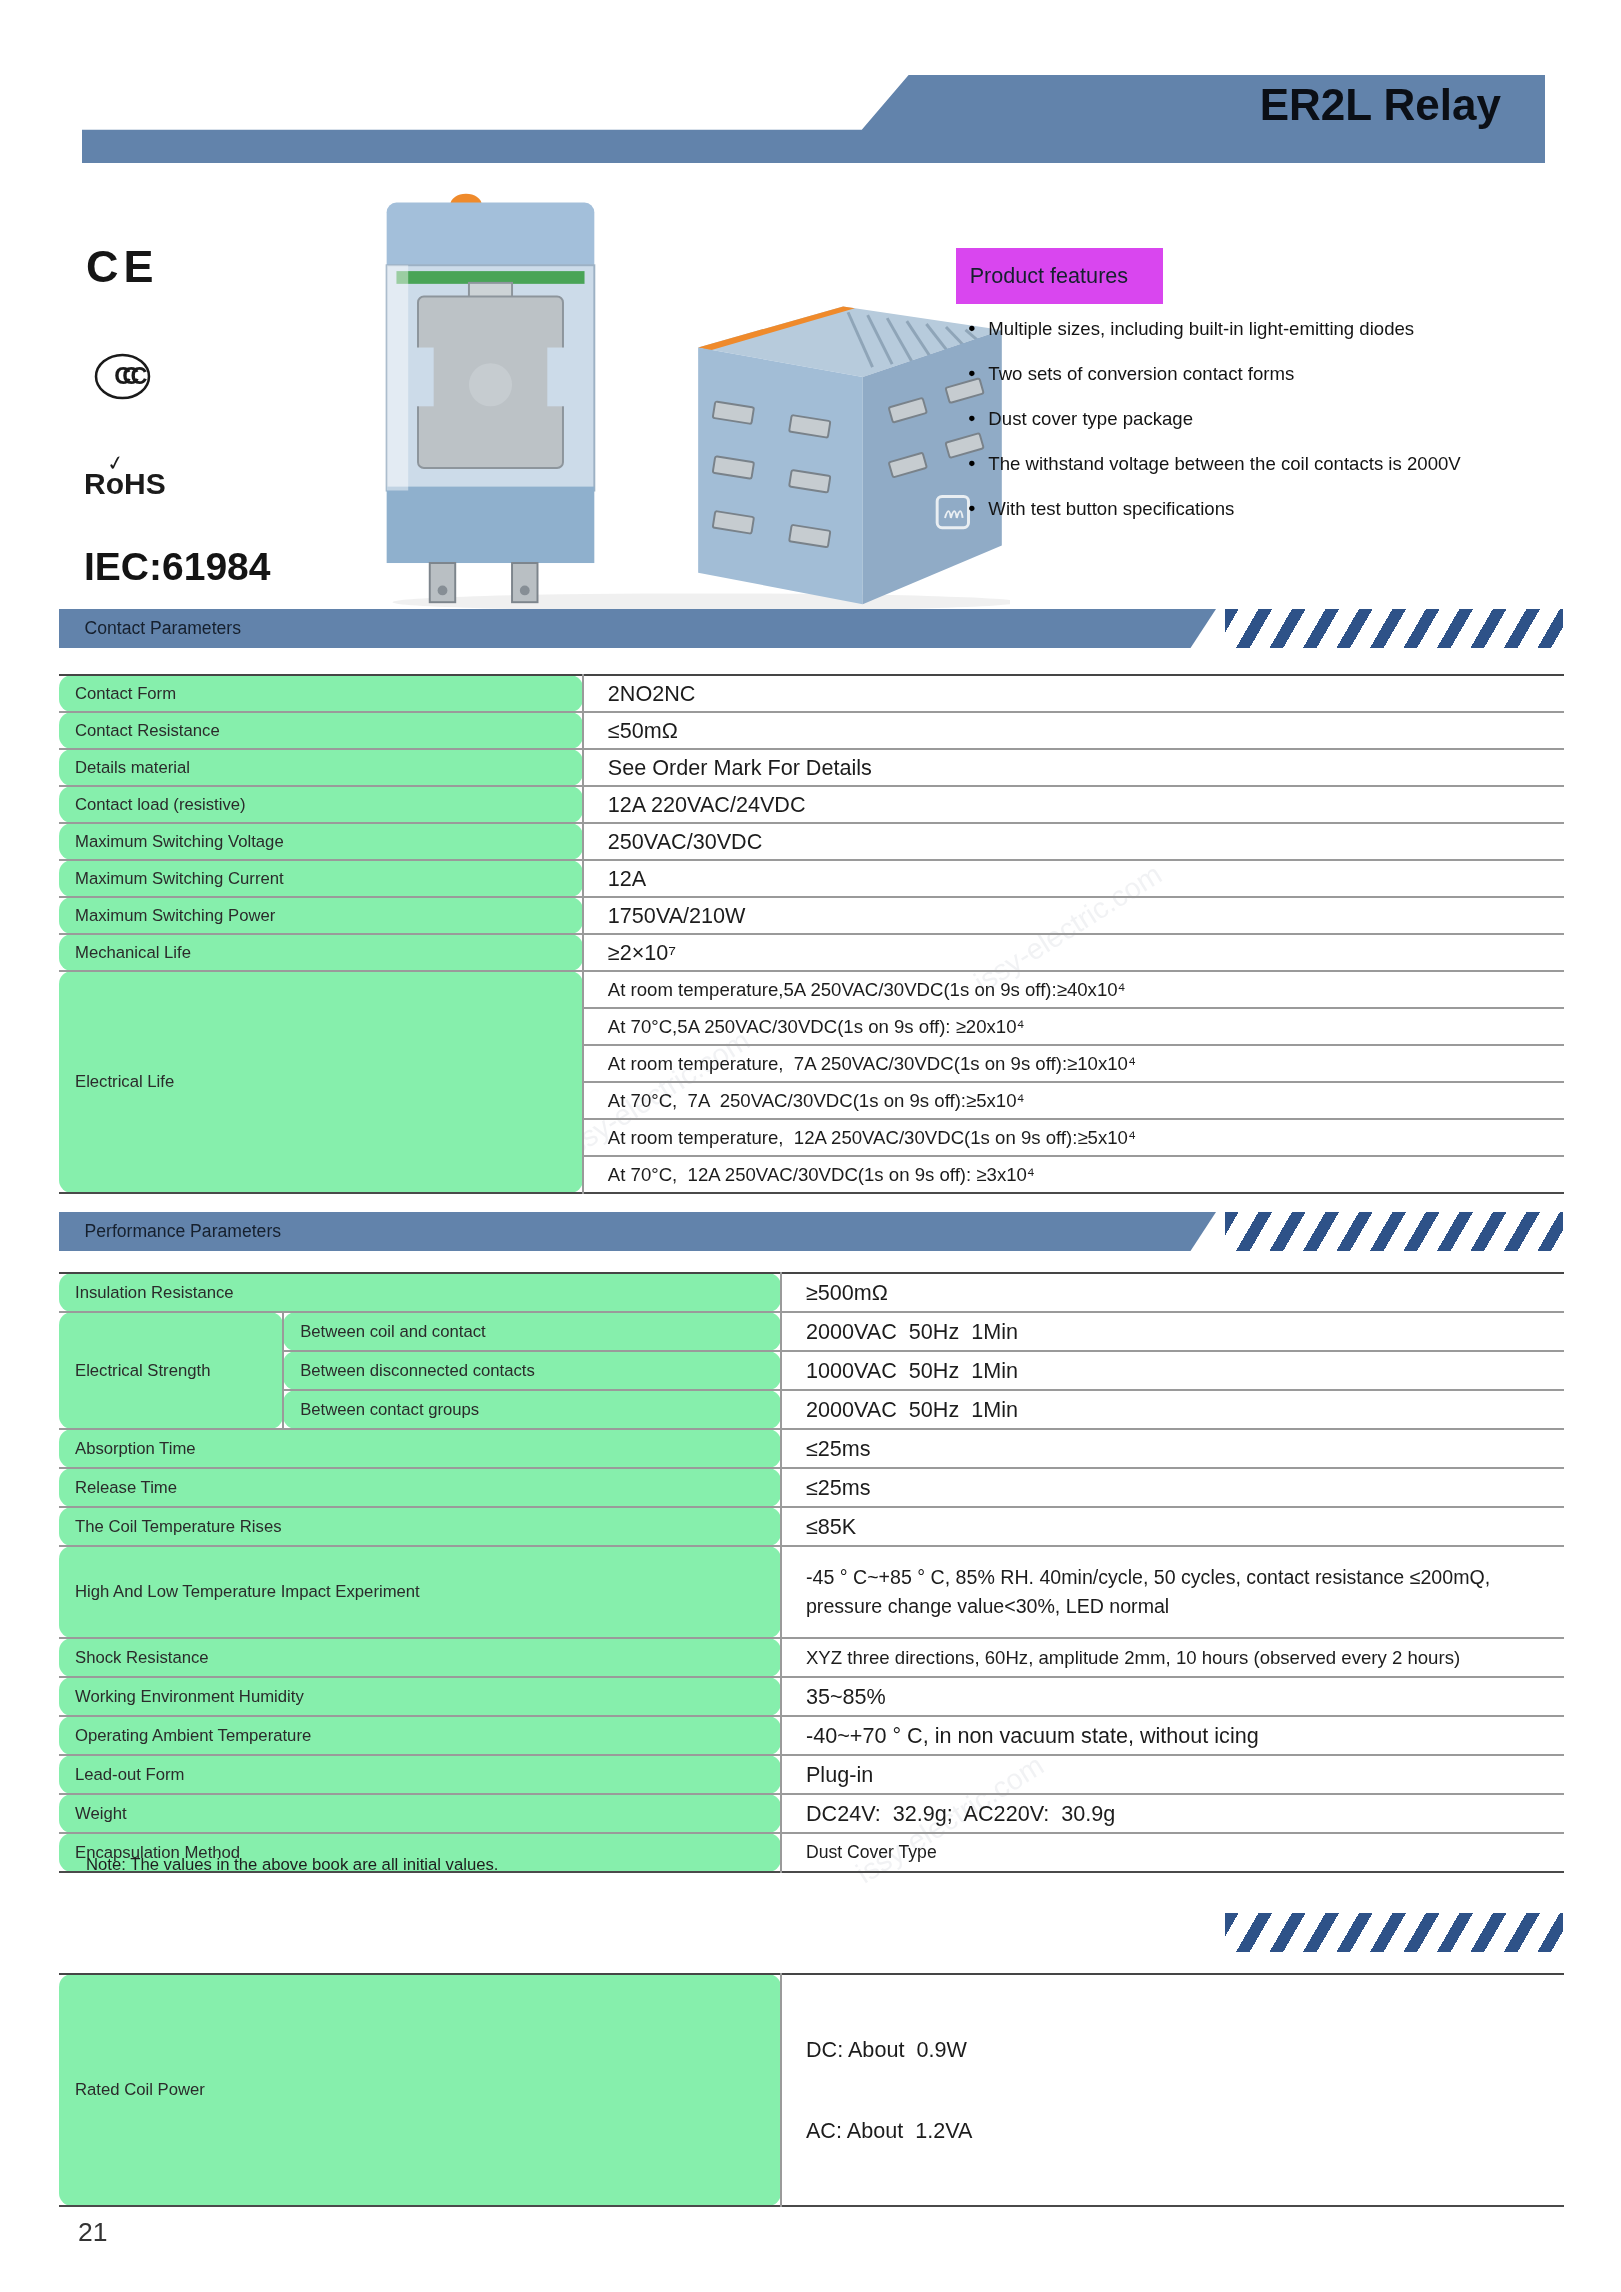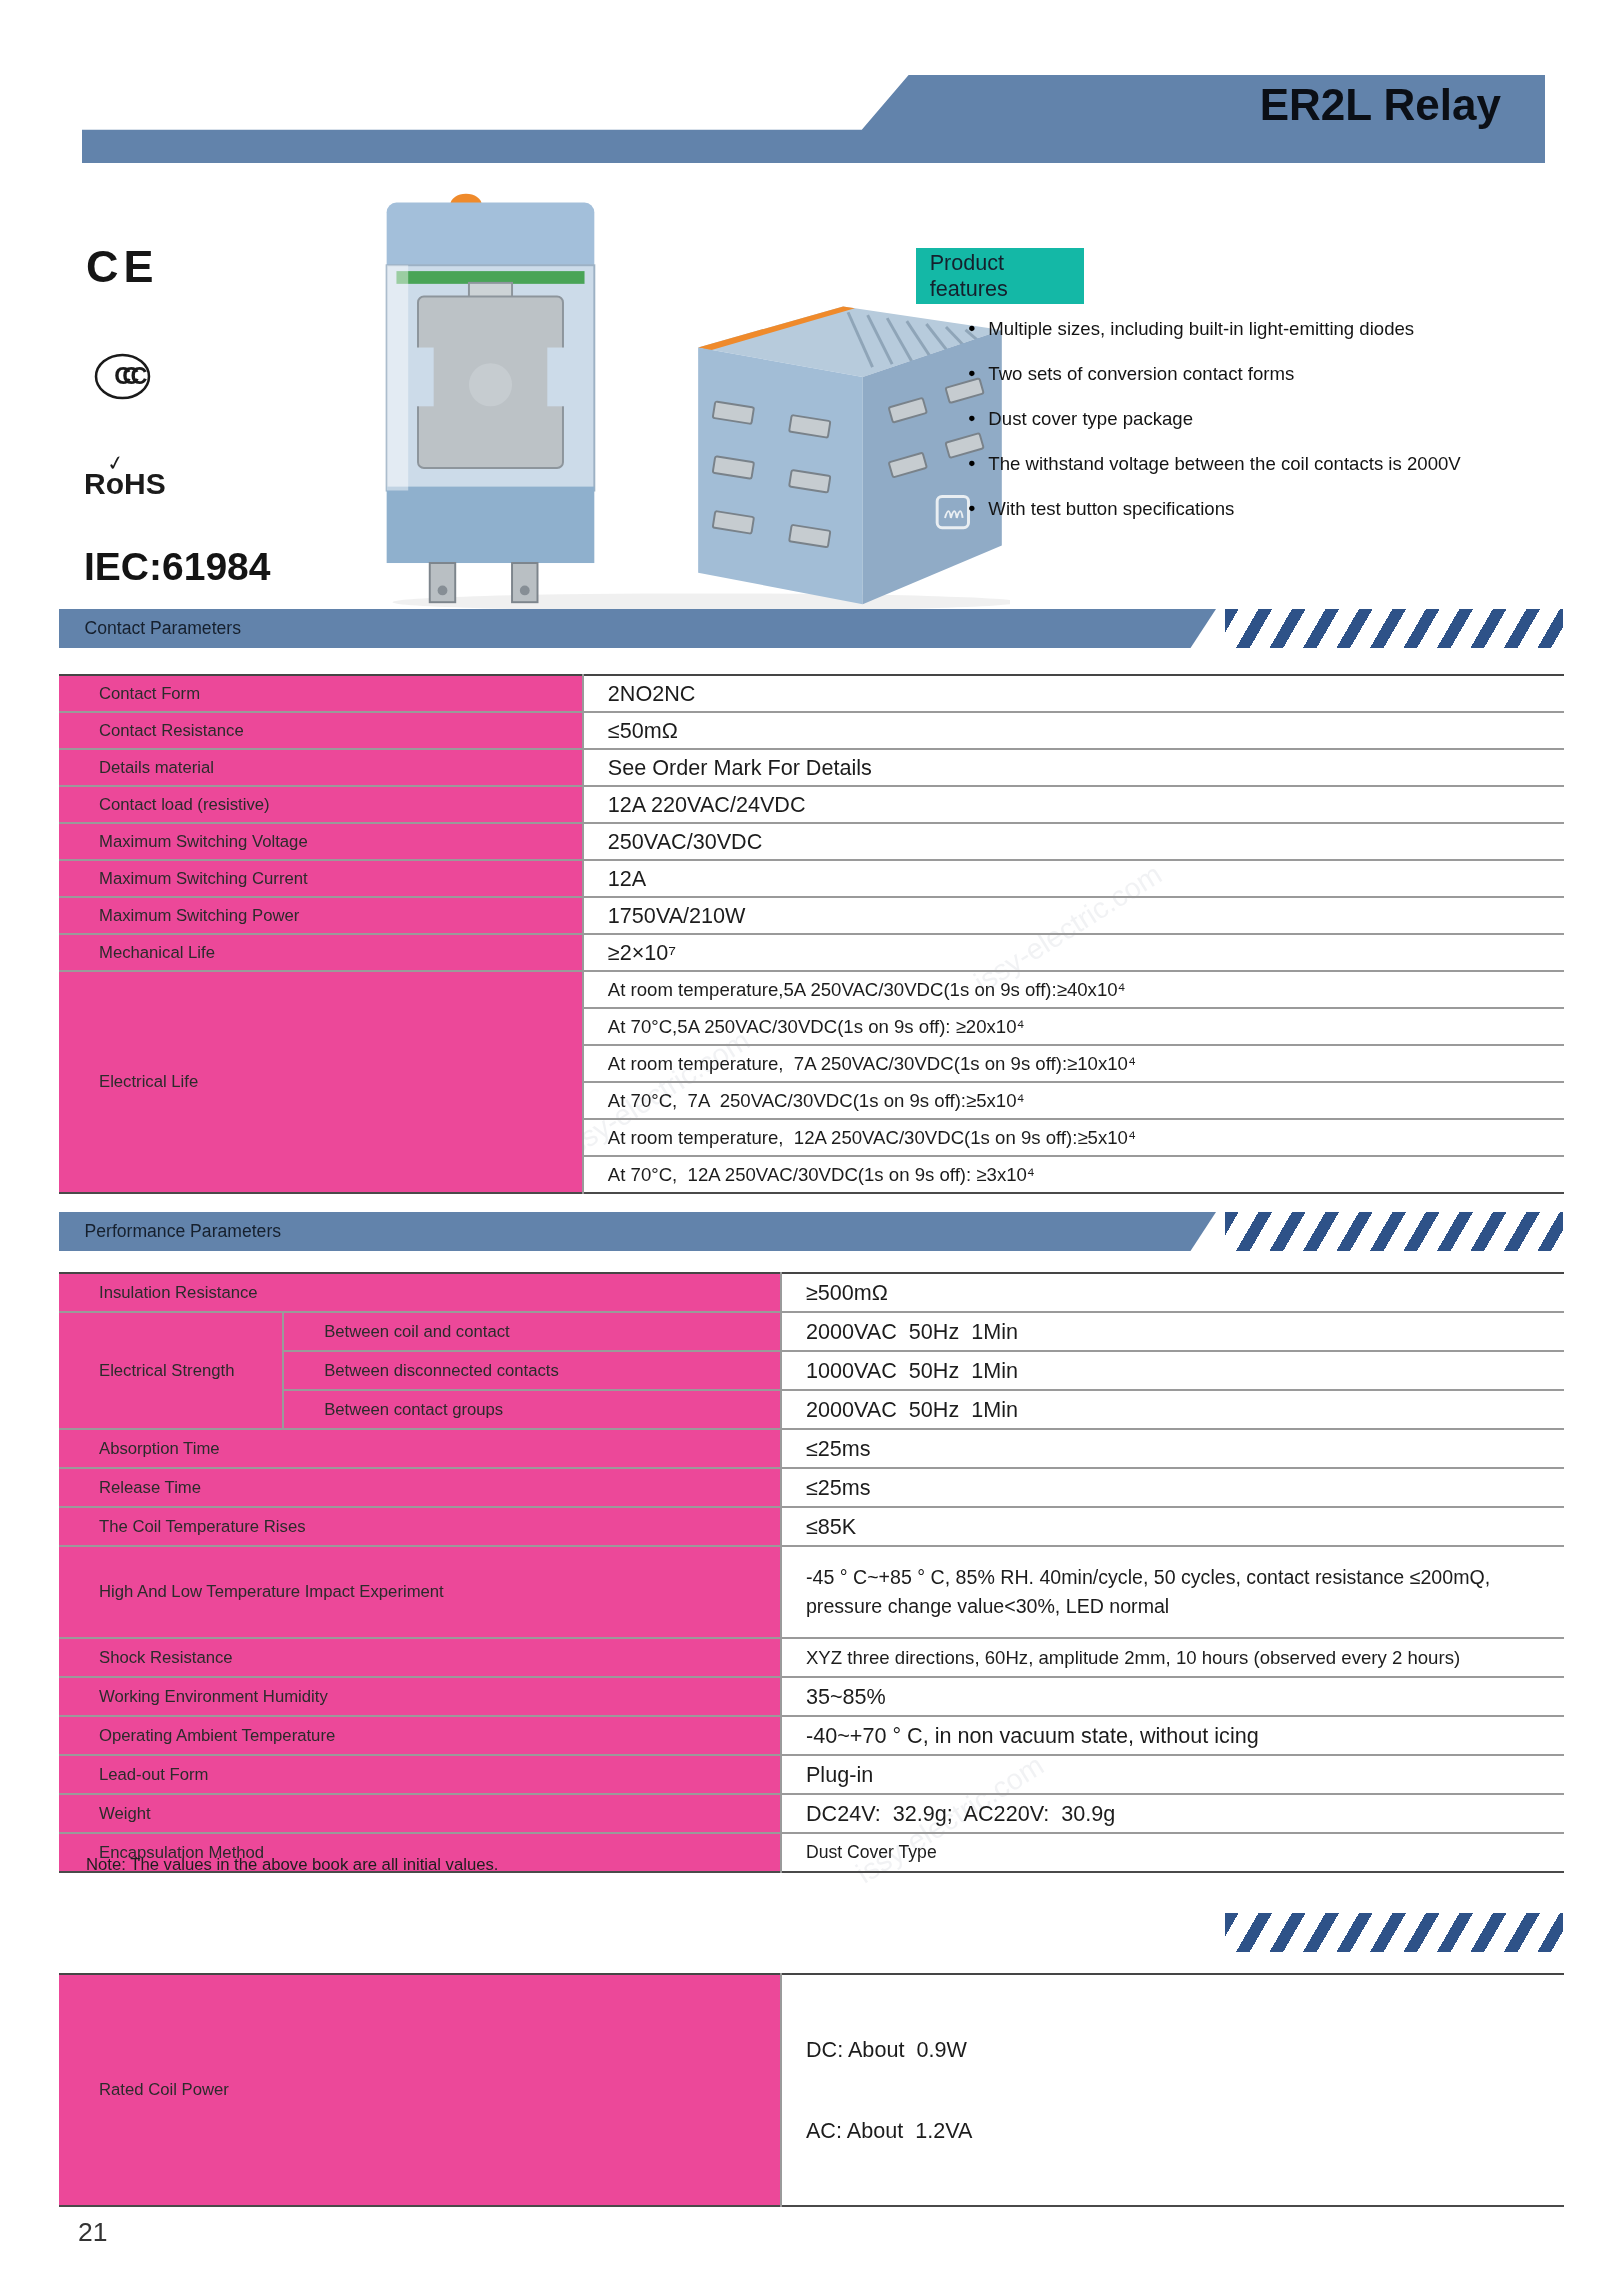--- a/index.html
+++ b/index.html
@@ -17,21 +17,21 @@
   .ccc{position:absolute;left:92px;top:351px;text-decoration:underline;}
   .rohs{position:absolute;left:84px;top:467px;font-size:30px;font-weight:600;color:#1b1b1b;}
   .rohs .o{position:relative;display:inline-block;}
   .rohs .check{position:absolute;left:1px;top:-15.7px;font-size:20.6px;font-weight:700;transform:rotate(-10deg);}
   .iec{position:absolute;left:84px;top:545px;font-size:39px;font-weight:700;color:#141414;}
 
   
   .photo{position:absolute;left:353px;top:181px;width:657px;height:431px;}
 
   
-  .feat-box{position:absolute;left:916px;top:248px;width:168px;height:56px;background:#14b8a6;
+  .feat-box{position:absolute;left:956px;top:248px;width:207px;height:56px;background:#d946ef;
             display:flex;align-items:center;box-sizing:border-box;padding-left:13.7px;
             font-size:21.6px;color:#15202d;}
   .features{position:absolute;left:968px;top:318px;width:647px;}
   .feat-item{display:flex;align-items:flex-start;margin-bottom:23.5px;font-size:18.6px;color:#141414;line-height:21.6px;}
   .feat-item .dot{font-size:12.7px;margin-right:12.7px;line-height:21.6px;color:#000;}
 
   
   .secbar{position:absolute;left:59px;width:1505px;height:51px;}
   .secbar .solid{position:absolute;left:0;top:0;width:1157px;height:39px;background:#6283ab;
                  clip-path:polygon(0 0,100% 0,calc(100% - 25.5px) 100%,0 100%);
@@ -39,21 +39,21 @@
                  font-size:17.6px;color:#16202e;}
   .secbar .stripes{position:absolute;left:1166px;top:0;width:338px;height:39px;
                    background:repeating-linear-gradient(120deg,#2e5288 0 11.8px,transparent 11.8px 29px);}
   .bar-contact{top:609px;} .bar-perf{top:1212px;} .bar-coil{top:1913px;}
 
   
   table.ptable{position:absolute;border-collapse:collapse;table-layout:fixed;
                border-bottom:2px solid #4a4a4a;}
   table.ptable td{border-top:2px solid #9a9a9a;vertical-align:middle;box-sizing:border-box;}
   table.ptable tr.first td{border-top:2px solid #454545;}
-  td.lbl{background:#ec4899;border-right:2px solid #9a9a9a;font-size:16.7px;color:#2b2b2b;padding-left:40px;}
+  td.lbl{background:#86efac;border-right:2px solid #9a9a9a;font-size:16.7px;color:#2b2b2b;padding-left:16px;border-radius:13px;}
   td.val{font-size:21.6px;color:#1c1c1c;padding-left:23.5px;white-space:pre-wrap;}
   td.val.vsm{font-size:18.6px;}
   td.val.vxs{font-size:17.6px;}
   td.val.vmd{font-size:19.6px;line-height:29px;padding-right:9.8px;}
   .t-contact{left:59px;top:674px;width:1505px;}
   .t-contact tr{height:37px;}
   .t-perf{left:59px;top:1272px;width:1505px;}
   .t-perf tr{height:39px;}
   .t-perf tr.tall{height:92px;}
   .t-coil{left:59px;top:1973px;width:1505px;}

